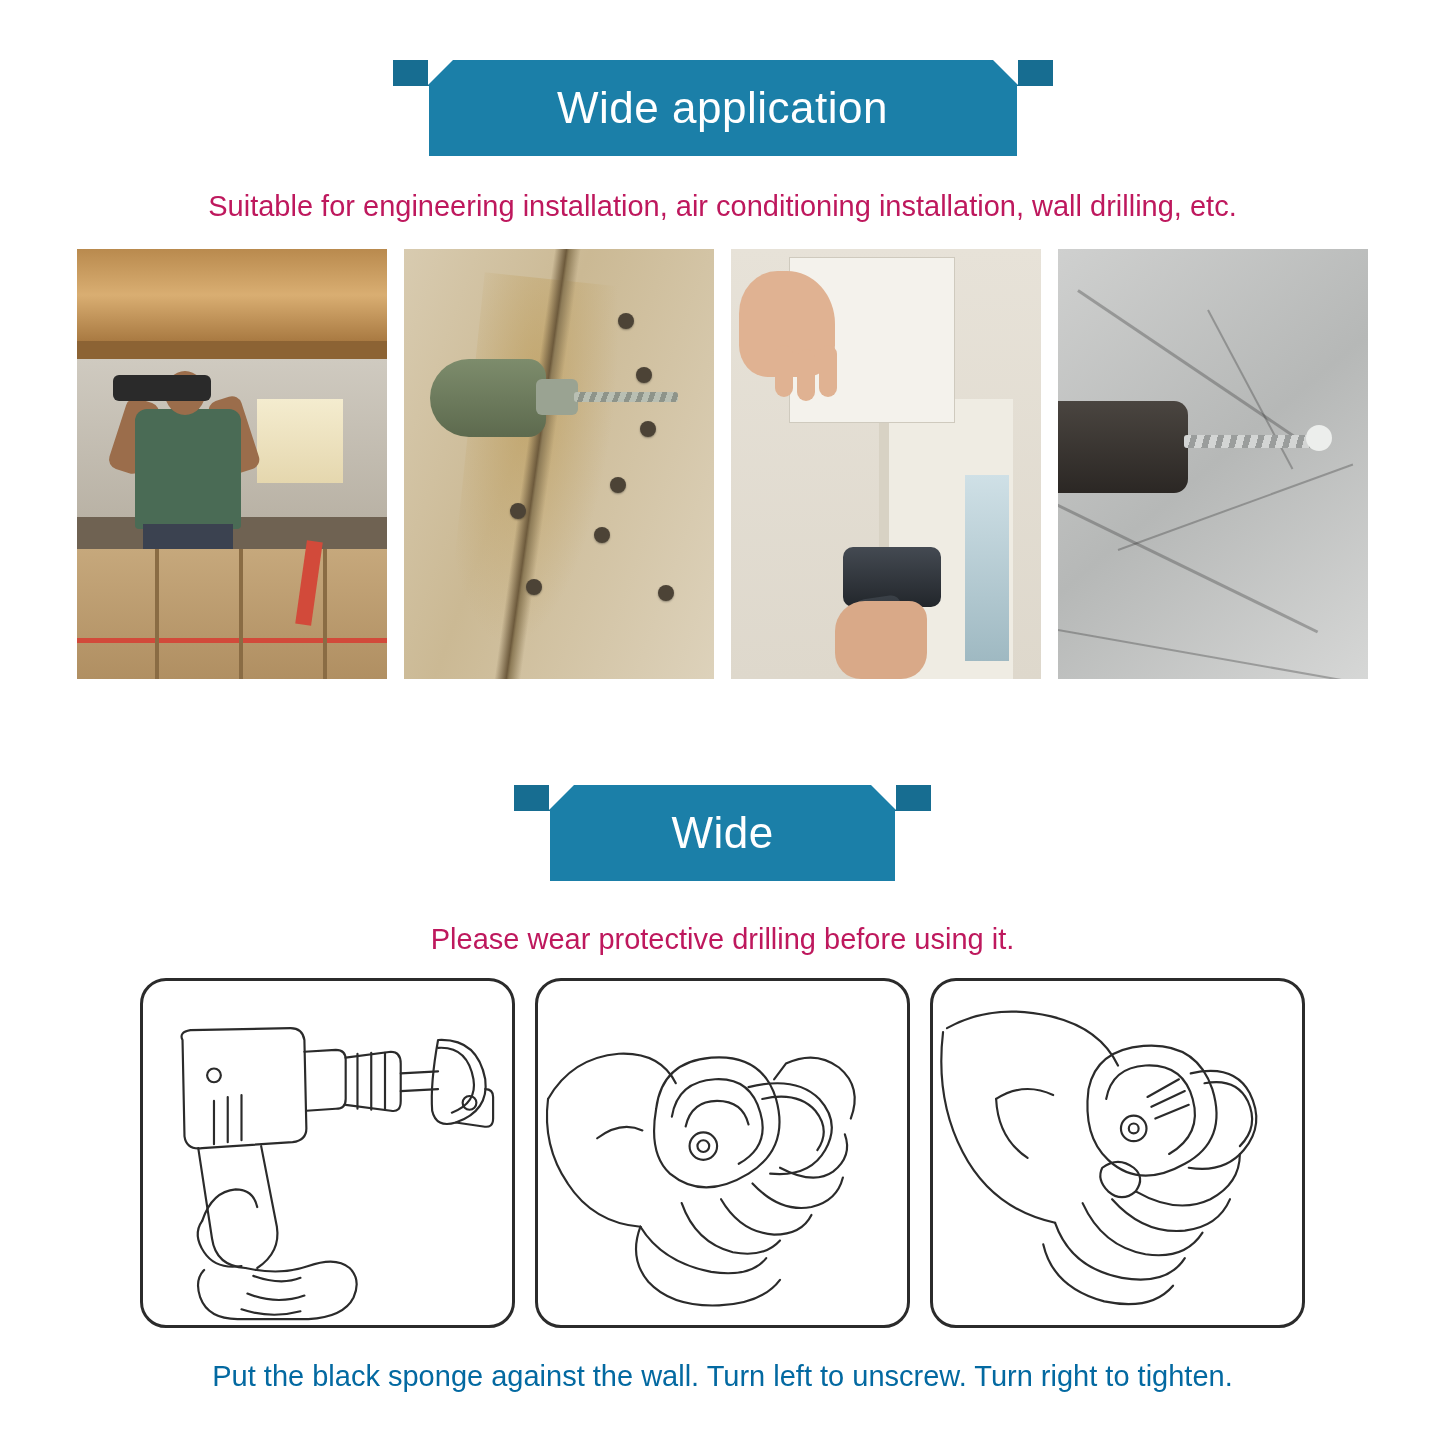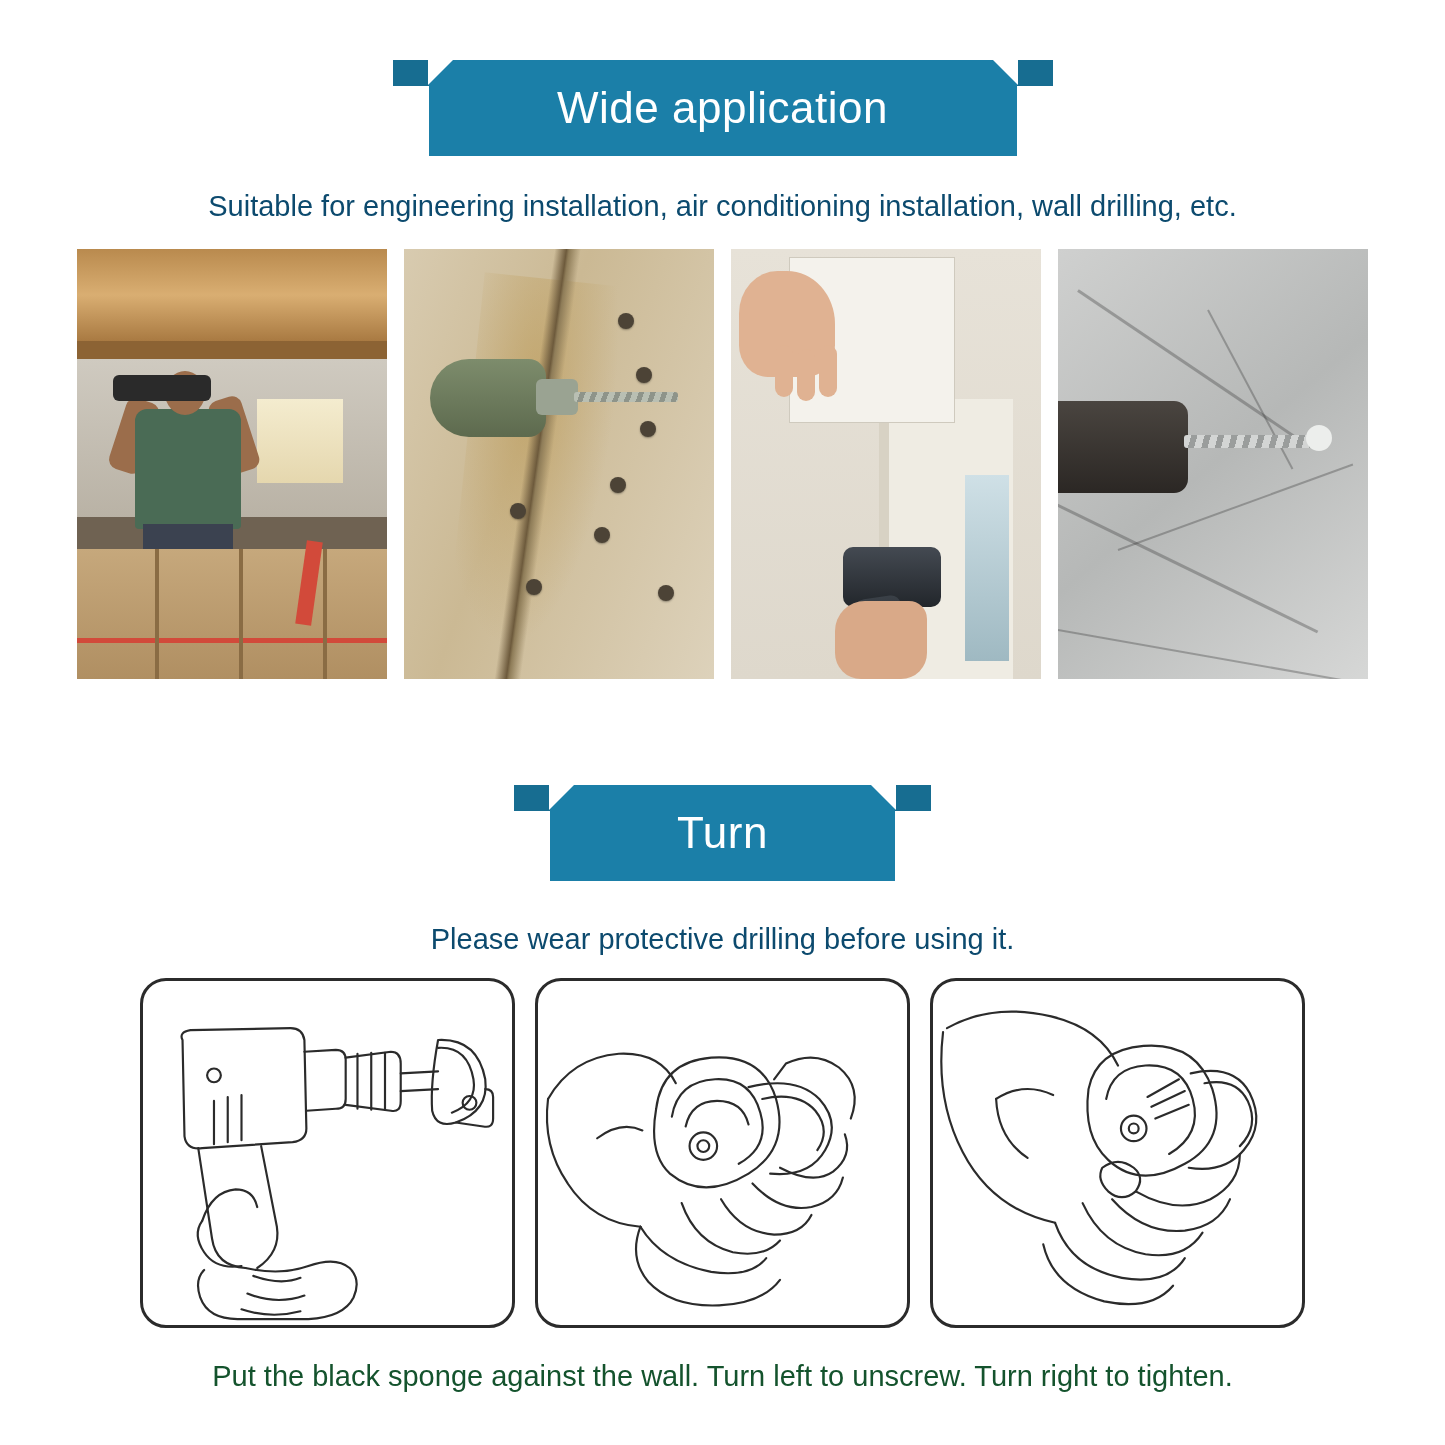--- a/index.html
+++ b/index.html
@@ -77,21 +77,21 @@
     margin-top: 60px;
   }
   #banner-note {
     width: 345px;
     height: 96px;
   }
 
   .subtitle {
     text-align: center;
     font-size: 29px;
-    color: #0c4a6e;
+    color: #be185d;
     font-weight: 400;
   }
 
   
   .photo-row {
     display: flex;
     justify-content: center;
     gap: 17px;
     margin-top: 26px;
   }
@@ -263,21 +263,21 @@
     border-radius: 26px;
     box-sizing: border-box;
     background: #ffffff;
     overflow: hidden;
   }
   .sketch svg { display: block; width: 100%; height: 100%; }
 
   .caption {
     text-align: center;
     font-size: 29px;
-    color: #14532d;
+    color: #0369a1;
   }
 
   .spacer-1 { height: 106px; }
   .spacer-2 { height: 32px; }
 </style>
 </head>
 <body>
 
 <div class="banner-wrap">
   <div class="banner" id="banner-wide">
@@ -355,21 +355,21 @@
 </div>
 
 <div class="spacer-1"></div>
 
 <div class="banner-wrap">
   <div class="banner" id="banner-note">
     <span class="wing" style="left:-36px; width:36px;"></span>
     <span class="wing" style="right:-36px; width:36px;"></span>
     <span class="notch-left"></span>
     <span class="notch-right"></span>
-    <span class="label">Turn</span>
+    <span class="label">Wide</span>
   </div>
 </div>
 
 <div class="subtitle" style="margin-top:42px;">Please wear protective drilling before using it.</div>
 
 <div class="sketch-row">
 
   <div class="sketch">
     <svg viewBox="0 0 375 350" fill="none" stroke="#2b2b2b" stroke-width="2.2" stroke-linecap="round" stroke-linejoin="round">
 

